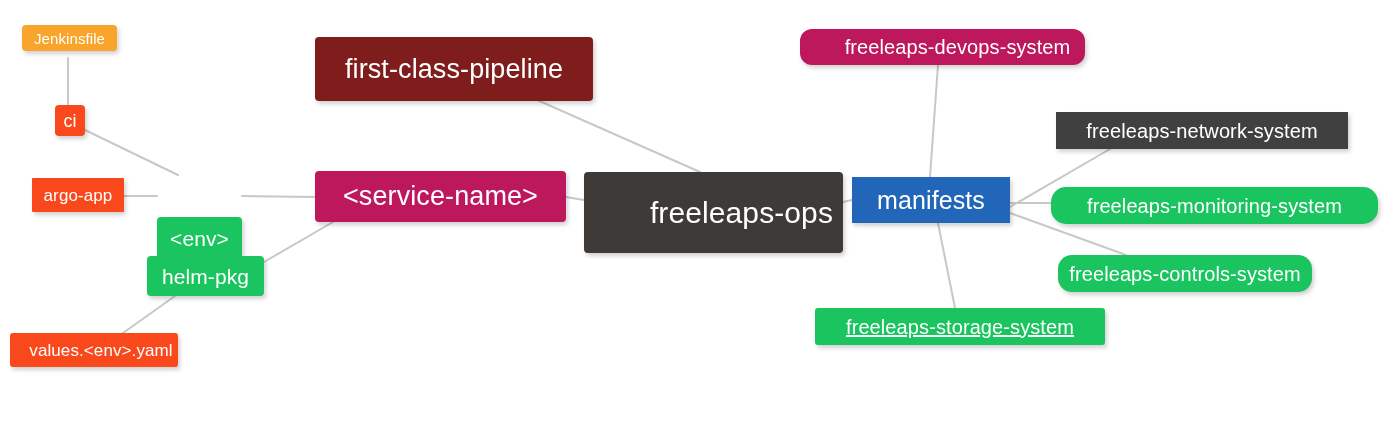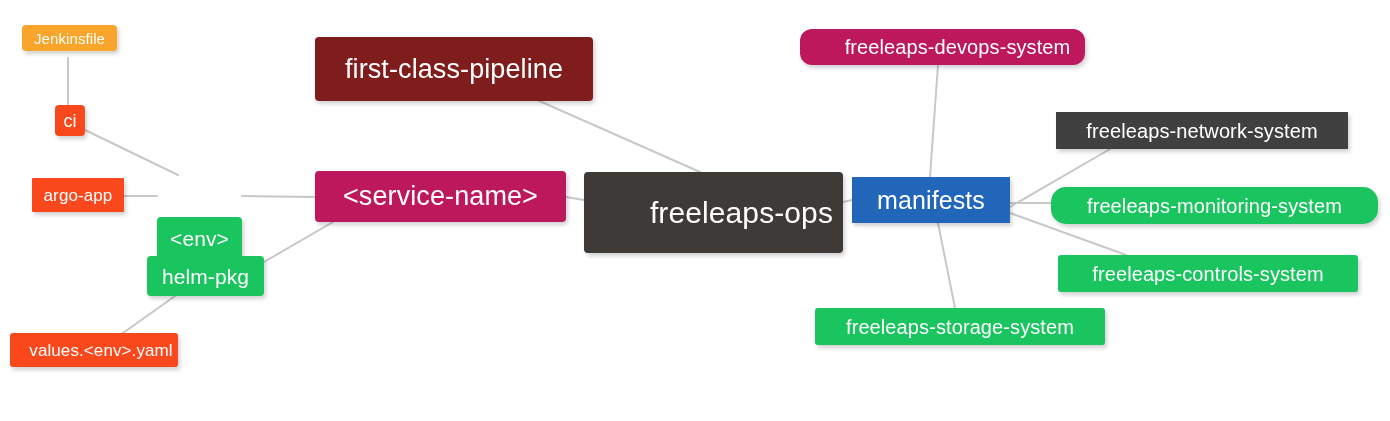--- a/index.html
+++ b/index.html
@@ -88,24 +88,24 @@
       </div>
       <div class="node" style="left: 800px; top: 29px; width: 285px; height: 36px; background: #be185d; font-size: 20px; border-radius: 12px; padding-left: 40px;">
         <span class="node-label">freeleaps-devops-system</span>
       </div>
       <div class="node" style="left: 1056px; top: 112px; width: 292px; height: 37px; background: #404040; font-size: 20px; border-radius: 0;">
         <span class="node-label">freeleaps-network-system</span>
       </div>
       <div class="node" style="left: 1051px; top: 187px; width: 327px; height: 37px; background: rgb(26, 196, 95); font-size: 20px; border-radius: 15px;">
         <span class="node-label">freeleaps-monitoring-system</span>
       </div>
-      <div class="node" style="left: 1058px; top: 255px; width: 300px; height: 37px; background: rgb(26, 196, 95); font-size: 20px; border-radius: 3px;">
+      <div class="node" style="left: 1058px; top: 255px; width: 254px; height: 37px; background: rgb(26, 196, 95); font-size: 20px; border-radius: 14px;">
         <span class="node-label">freeleaps-controls-system</span>
       </div>
-      <div class="node" style="left: 815px; top: 308px; width: 290px; height: 37px; background: rgb(26, 196, 95); font-size: 20px; border-radius: 3px;">
+      <div class="node" style="left: 815px; top: 308px; width: 290px; height: 37px; background: rgb(26, 196, 95); font-size: 20px; border-radius: 3px; text-decoration: underline;">
         <span class="node-label">freeleaps-storage-system</span>
       </div>
       <div class="node" style="left: 22px; top: 25px; width: 95px; height: 26px; background: rgb(249, 165, 43); font-size: 15px; border-radius: 4px;">
         <span class="node-label">Jenkinsfile</span>
       </div>
       <div class="node" style="left: 55px; top: 105px; width: 30px; height: 31px; background: rgb(248, 72, 28); font-size: 18px; border-radius: 4px;">
         <span class="node-label">ci</span>
       </div>
       <div class="node" style="left: 32px; top: 178px; width: 92px; height: 34px; background: rgb(248, 72, 28); font-size: 17px; border-radius: 1px;">
         <span class="node-label">argo-app</span>

